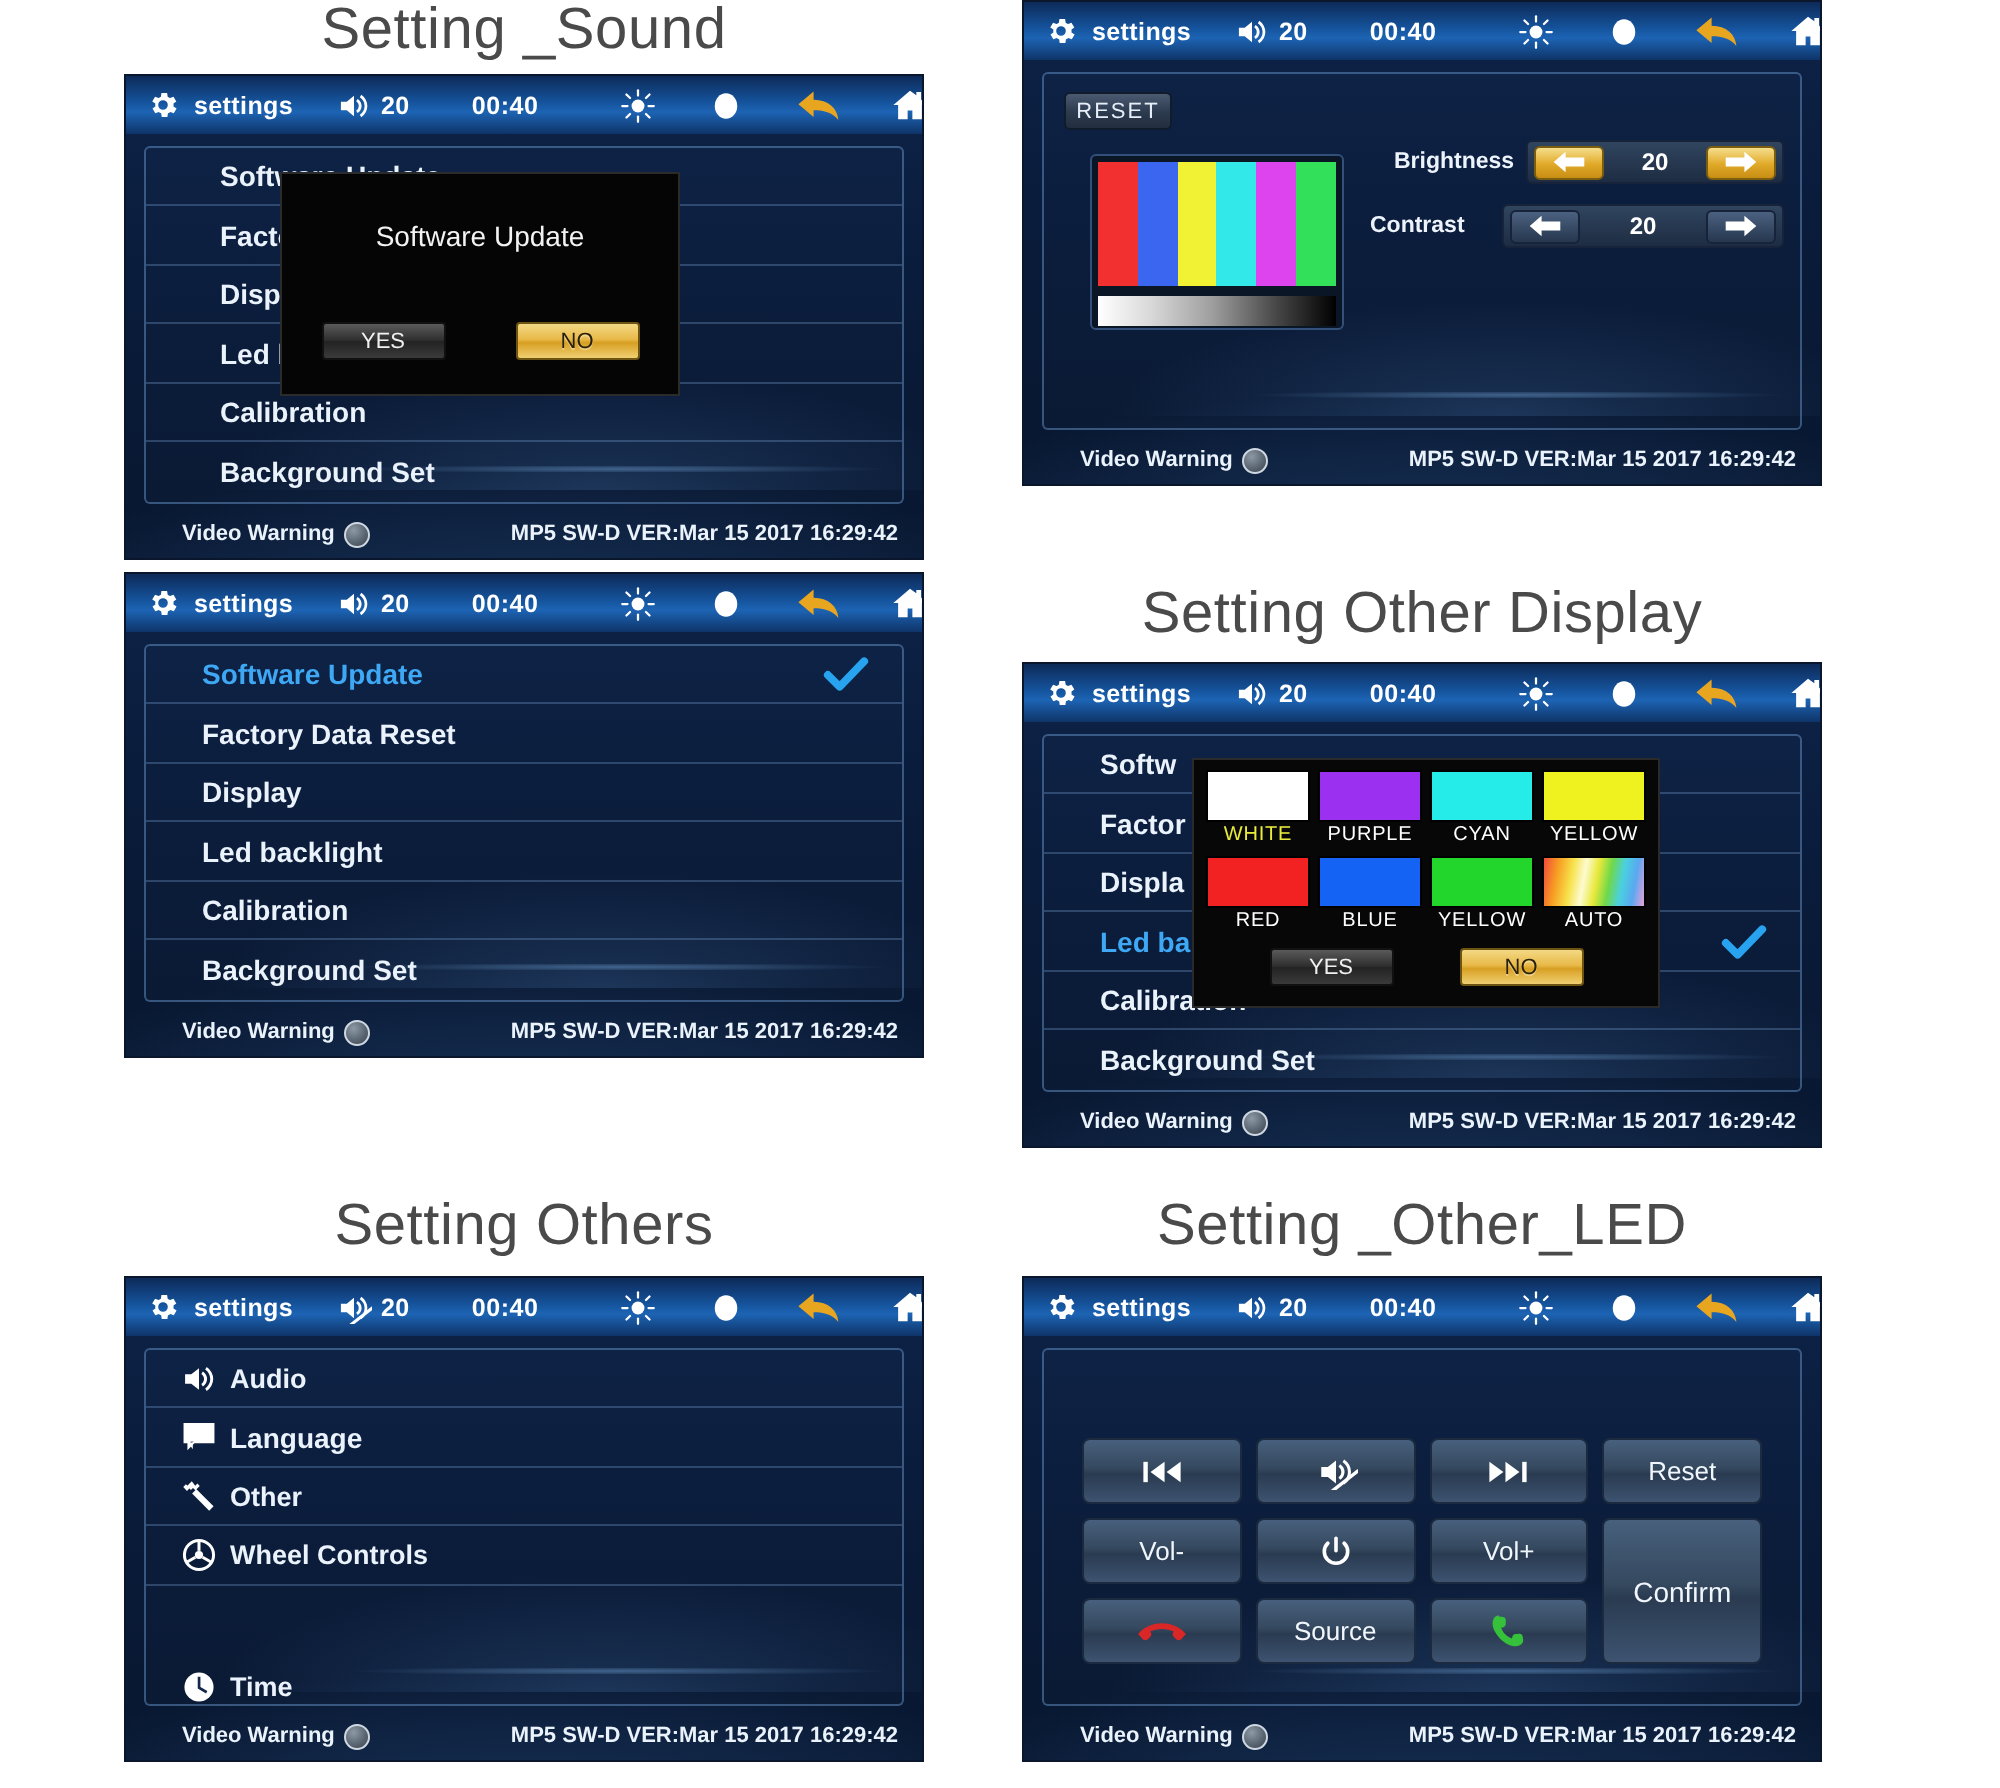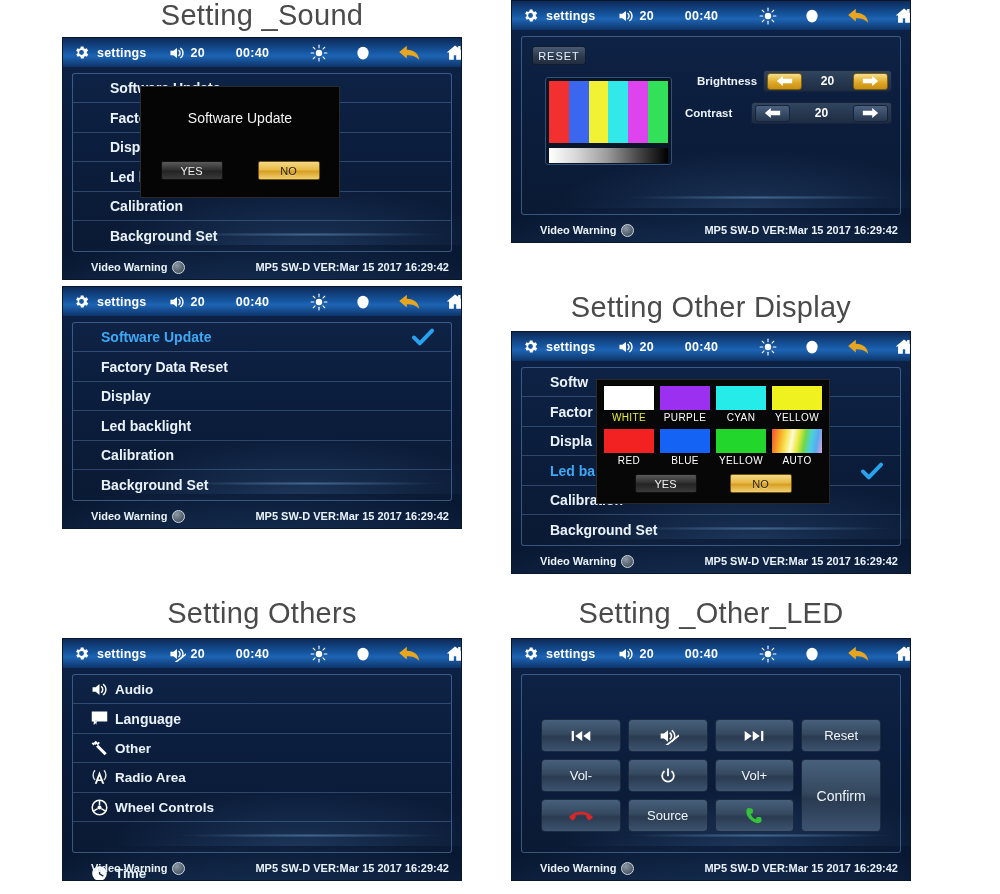--- a/index.html
+++ b/index.html
@@ -666,29 +666,20 @@
             <span class="rowicon" style="width:32px;">
               <svg width="19" height="18" viewBox="0 0 24 24" fill="#fff">
                   <path d="M7.2 2.2L4 5.4l2.6 2.6 1.4-1.4 1.6 1.6L7.4 10.4 18.8 21.8l2.9-2.9L10.3 7.5l2.2-2.2L10.9 3.7 9.5 5.1 7.2 2.2z"></path>
                   <path d="M3.3 4.2l2.5 2.5L4 8.6 1.5 6l1.8-1.8z"></path>
                 </svg>
             </span>
             <span class="rowlabel">Other</span>
           </div>
           <div class="row" style="height:16.666%;padding-left:10px;font-size:13.5px;font-weight:600;">
             <span class="rowicon" style="width:32px;">
-              <svg width="19" height="19" viewBox="0 0 24 24" fill="#fff">
-                  <path d="M12 4l6 16h-2.6l-1.2-3.5h-4.4L8.6 20H6l6-16zm0 6.4l-1.4 4h2.8l-1.4-4z"></path>
-                  <path d="M5.7 2.2l1.3 1.3A7.8 7.8 0 004.9 9a7.8 7.8 0 002.1 5.4l-1.3 1.4A9.7 9.7 0 013 9a9.7 9.7 0 012.7-6.8zM18.3 2.2A9.7 9.7 0 0121 9a9.7 9.7 0 01-2.7 6.8l-1.3-1.4A7.8 7.8 0 0019.1 9a7.8 7.8 0 00-2.1-5.5l1.3-1.3z" opacity=".85"></path>
-                </svg>
-            </span>
-            <span class="rowlabel">Radio Area</span>
-          </div>
-          <div class="row" style="height:16.666%;padding-left:10px;font-size:13.5px;font-weight:600;">
-            <span class="rowicon" style="width:32px;">
               <svg width="19" height="19" viewBox="0 0 24 24" fill="none" stroke="#fff" stroke-width="1.9">
                   <circle cx="12" cy="12" r="9.2"></circle>
                   <circle cx="12" cy="12" r="2.6" fill="#fff" stroke="none"></circle>
                   <line x1="12" y1="9.4" x2="12" y2="3"></line>
                   <line x1="9.7" y1="13.4" x2="4.2" y2="16.6"></line>
                   <line x1="14.3" y1="13.4" x2="19.8" y2="16.6"></line>
                 </svg>
             </span>
             <span class="rowlabel">Wheel Controls</span>
           </div>

